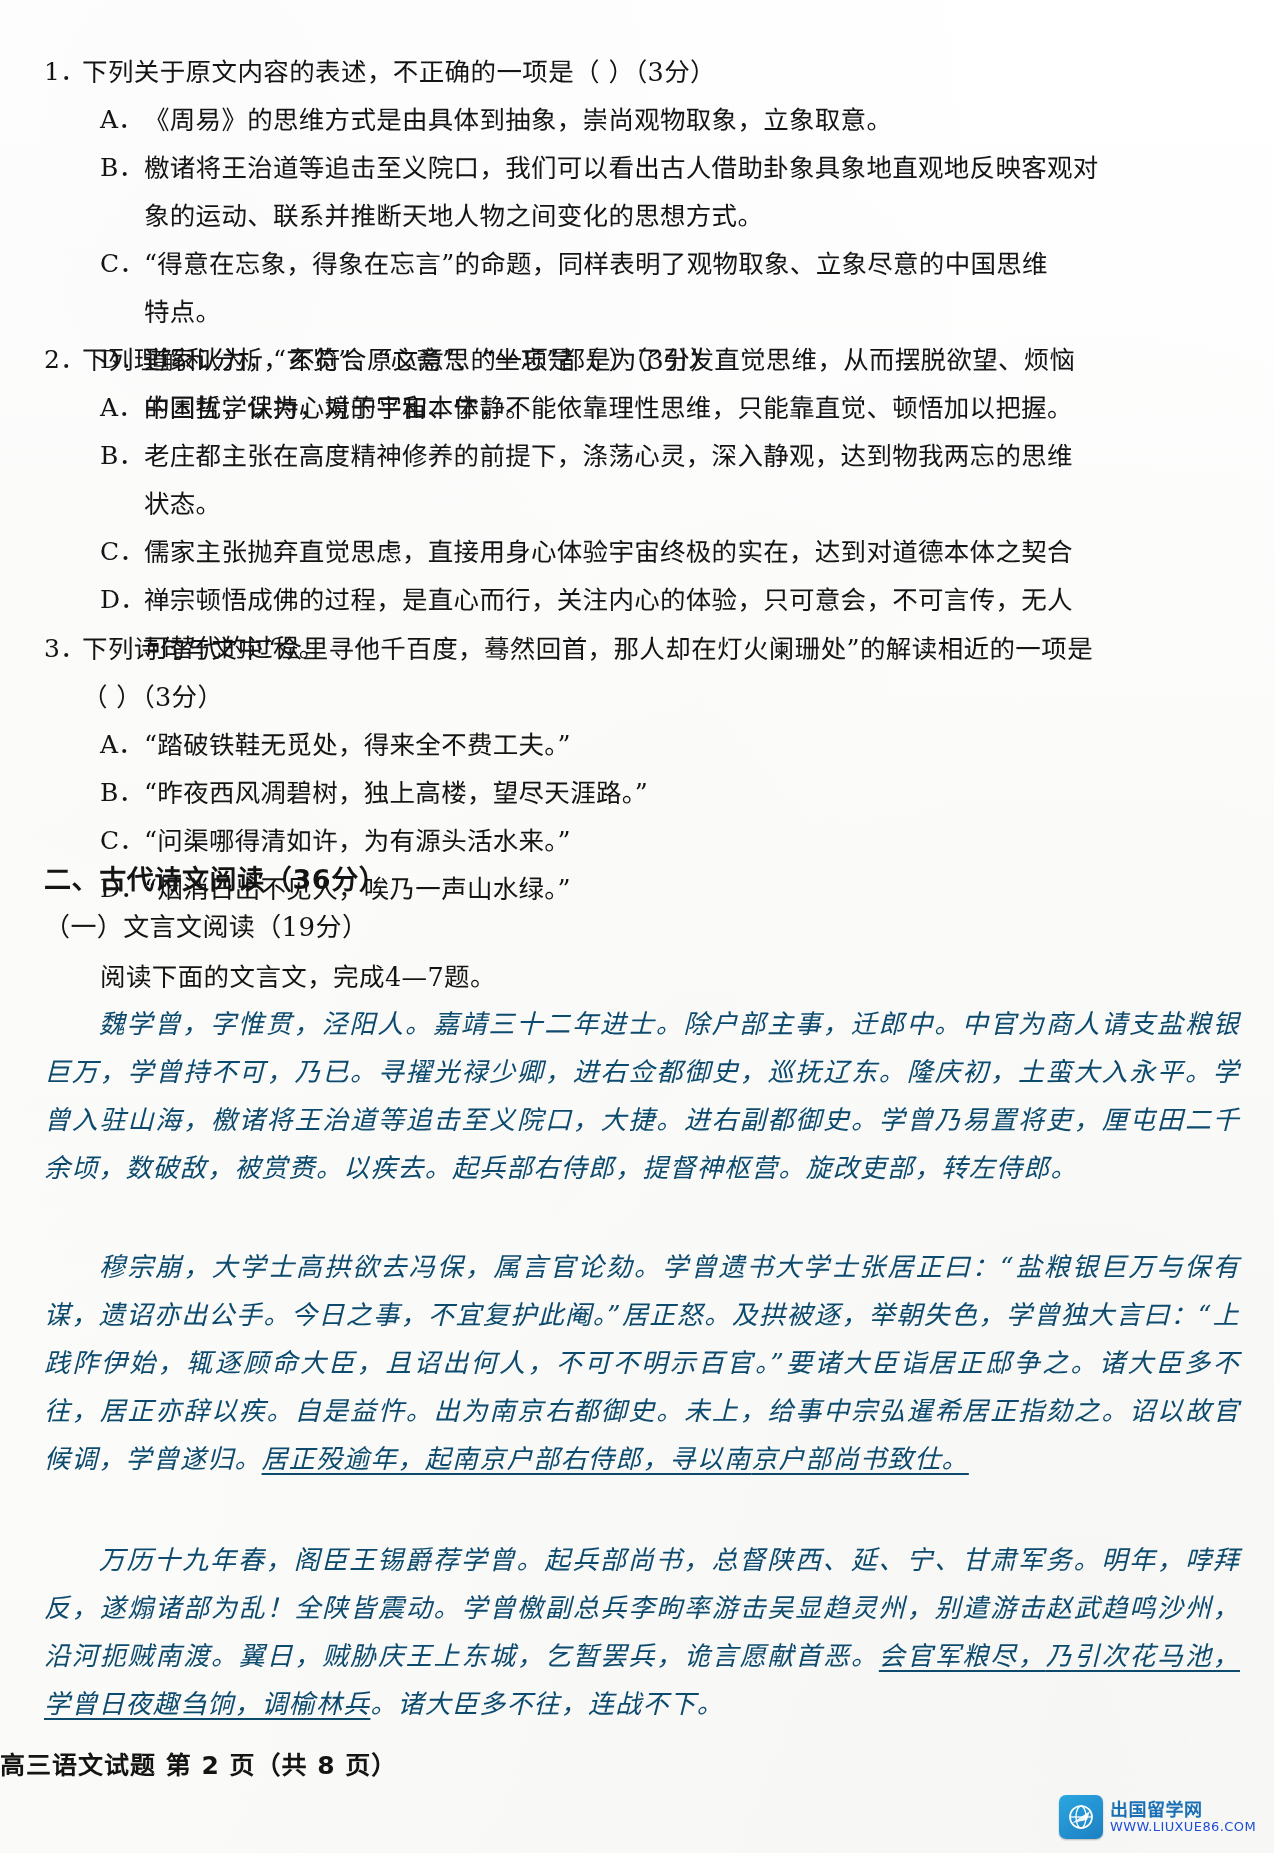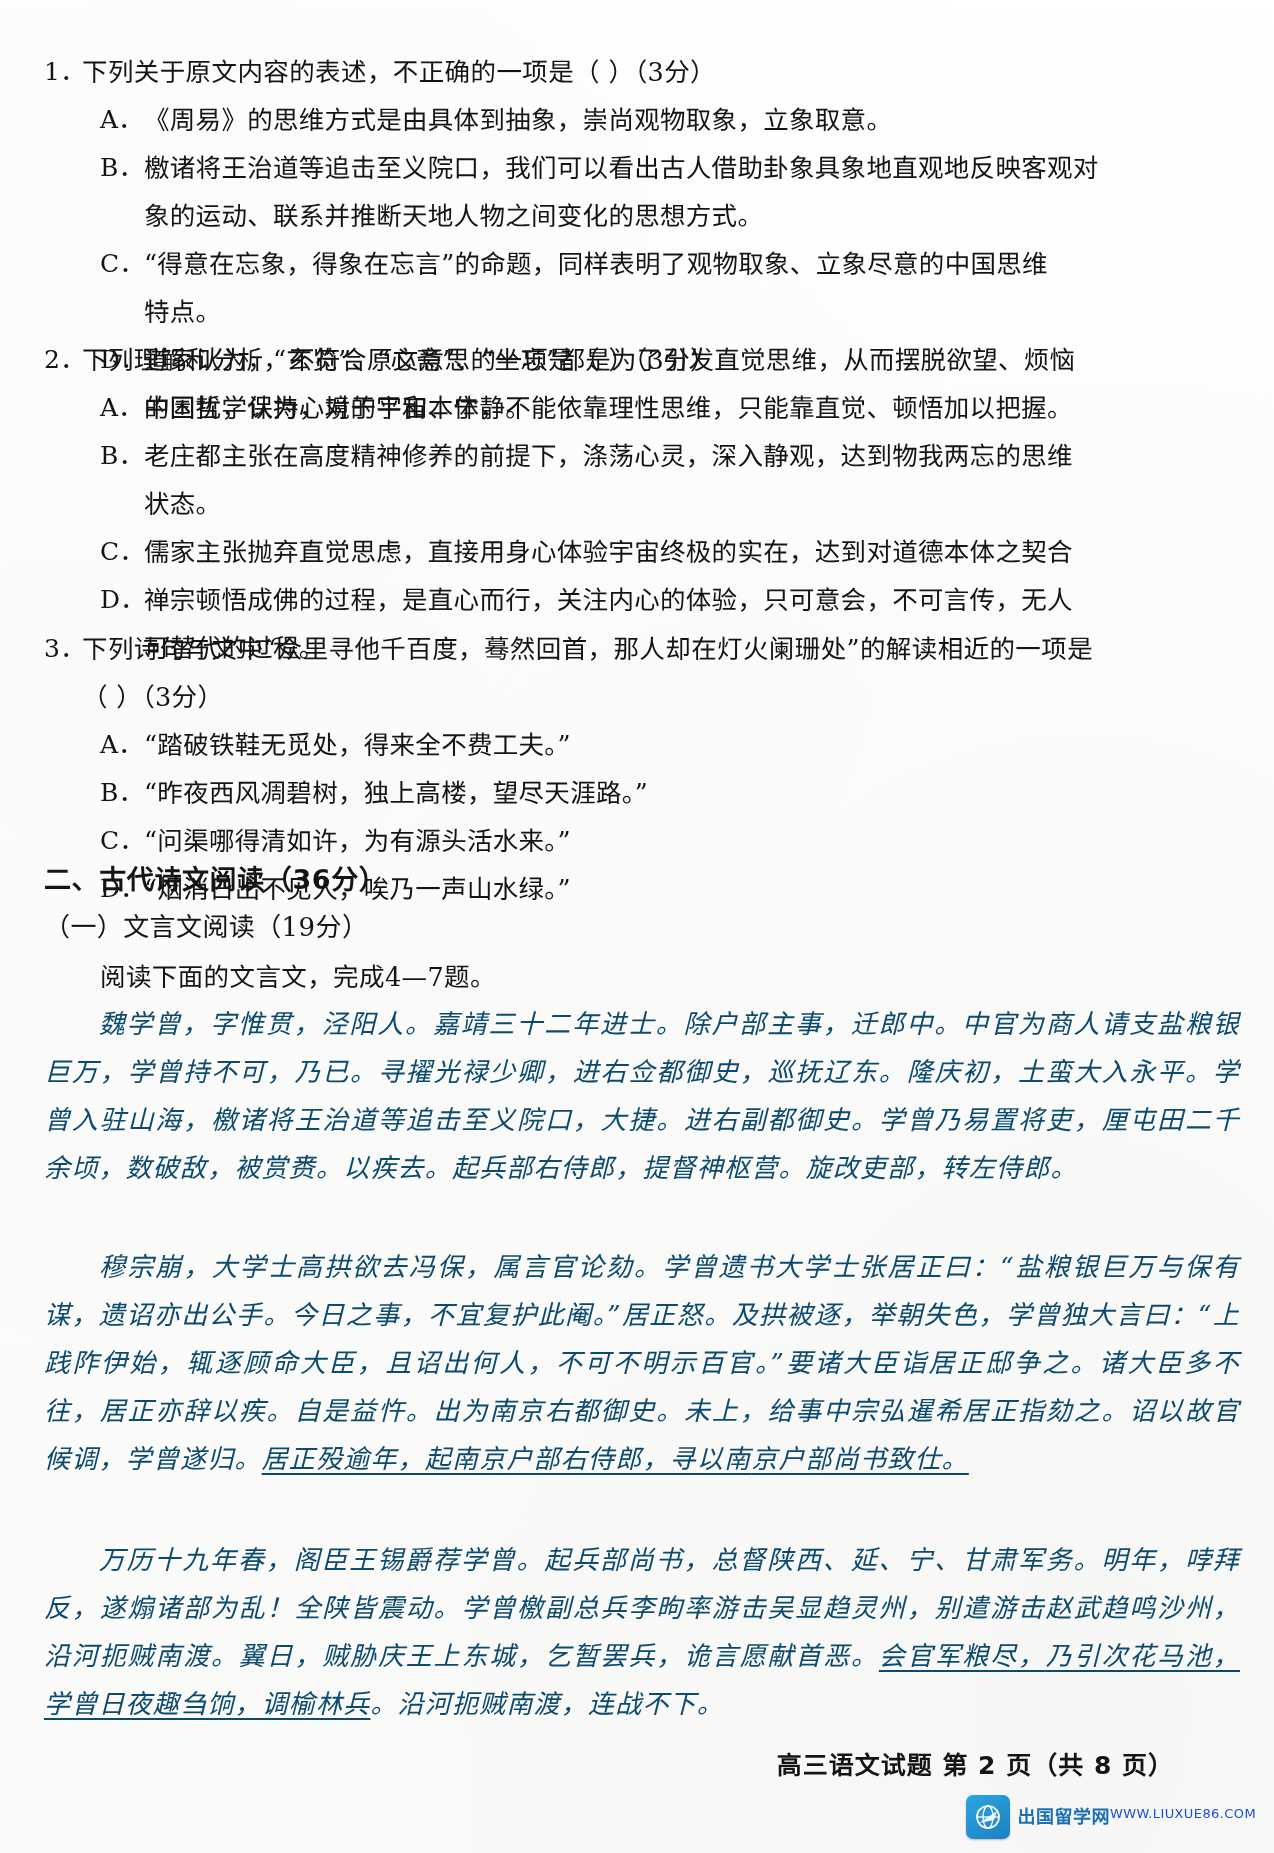--- a/index.html
+++ b/index.html
@@ -130,21 +130,21 @@
     text-decoration: underline;
     text-decoration-thickness: 2px;
     text-underline-offset: 5px;
   }
 
   
   #footer {
     position: absolute;
     left: 0;
     width: 1174px;
-    text-align: right;
+    text-align: left;
     font-size: 25px;
     letter-spacing: 1px;
     font-weight: bold;
     font-family: "DejaVu Sans", "Liberation Sans", sans-serif;
   }
 
   
   #watermark {
     position: absolute;
     right: 18px;
@@ -153,21 +153,21 @@
     align-items: center;
     gap: 7px;
   }
   #wm-logo {
     width: 44px; height: 44px;
     border-radius: 7px;
     background: linear-gradient(145deg,#2aa7e0,#1d7fc2);
     display: flex; align-items: center; justify-content: center;
     box-shadow: 0 1px 2px rgba(0,0,0,0.25);
   }
-  #wm-texts { display: flex; flex-direction: row; line-height: 1.12; }
+  #wm-texts { display: flex; flex-direction: column; line-height: 1.12; }
   #wm-title {
     font-size: 18px; color: #1b6fb5; font-weight: bold;
     font-family: "DejaVu Sans", "Liberation Sans", sans-serif;
     letter-spacing: 0.5px;
   }
   #wm-url {
     font-size: 13px; color: #1d4ed8;
     font-family: "DejaVu Sans", "Liberation Sans", sans-serif;
     letter-spacing: 0.4px;
   }
@@ -261,21 +261,21 @@
 
     <div class="cw" style="top:1000px;">
       <span class="indent"></span><span>魏学曾，字惟贯，泾阳人。嘉靖三十二年进士。除户部主事，迁郎中。中官为商人请支</span><span>盐粮银巨万，学曾持不可，乃已。寻擢光禄少卿，进右佥都御史，巡抚辽东。隆庆初，土蛮</span><span>大入永平。学曾入驻山海，檄诸将王治道等追击至义院口，大捷。进右副都御史。学曾乃易</span><span>置将吏，厘屯田二千余顷，数破敌，被赏赉。以疾去。起兵部右侍郎，提督神枢营。旋改吏</span><span>部，转左侍郎。</span>
     </div>
 
     <div class="cw" style="top:1243px;">
       <span class="indent"></span><span>穆宗崩，大学士高拱欲去冯保，属言官论劾。学曾遗书大学士张居正曰：“盐粮银巨万</span><span>与保有谋，遗诏亦出公手。今日之事，不宜复护此阉。”居正怒。及拱被逐，举朝失色，学</span><span>曾独大言曰：“上践阼伊始，辄逐顾命大臣，且诏出何人，不可不明示百官。”要诸大臣诣</span><span>居正邸争之。诸大臣多不往，居正亦辞以疾。自是益忤。出为南京右都御史。未上，给事中</span><span>宗弘暹希居正指劾之。诏以故官候调，学曾遂归。</span><span class="u-line">居正殁逾年，起南京户部右侍郎，寻以南</span><span class="u-line">京户部尚书致仕。</span>
     </div>
 
     <div class="cw" style="top:1536px;">
-      <span class="indent"></span><span>万历十九年春，阁臣王锡爵荐学曾。起兵部尚书，总督陕西、延、宁、甘肃军务。明年，</span><span>哱拜反，遂煽诸部为乱！全陕皆震动。学曾檄副总兵李昫率游击吴显趋灵州，别遣游击赵武</span><span>趋鸣沙州，沿河扼贼南渡。翼日，贼胁庆王上东城，乞暂罢兵，诡言愿献首恶。</span><span class="u-line">会官军粮尽，</span><span class="u-line">乃引次花马池，学曾日夜趣刍饷，调榆林兵</span><span>。沿河扼贼南渡，连战不下。</span>
+      <span class="indent"></span><span>万历十九年春，阁臣王锡爵荐学曾。起兵部尚书，总督陕西、延、宁、甘肃军务。明年，</span><span>哱拜反，遂煽诸部为乱！全陕皆震动。学曾檄副总兵李昫率游击吴显趋灵州，别遣游击赵武</span><span>趋鸣沙州，沿河扼贼南渡。翼日，贼胁庆王上东城，乞暂罢兵，诡言愿献首恶。</span><span class="u-line">会官军粮尽，</span><span class="u-line">乃引次花马池，学曾日夜趣刍饷，调榆林兵</span><span>。诸大臣多不往，连战不下。</span>
     </div>
 
     <div id="footer" style="top:1745px;">高三语文试题  第 2 页（共 8 页）</div>
 
     <div id="watermark">
       <div id="wm-logo">
         <svg width="30" height="30" viewBox="0 0 30 30" aria-hidden="true">
           <circle cx="15" cy="15" r="11" fill="none" stroke="#ffffff" stroke-width="1.7"></circle>
           <ellipse cx="15" cy="15" rx="5" ry="11" fill="none" stroke="#ffffff" stroke-width="1.3"></ellipse>
           <line x1="4" y1="15" x2="26" y2="15" stroke="#ffffff" stroke-width="1.3"></line>

